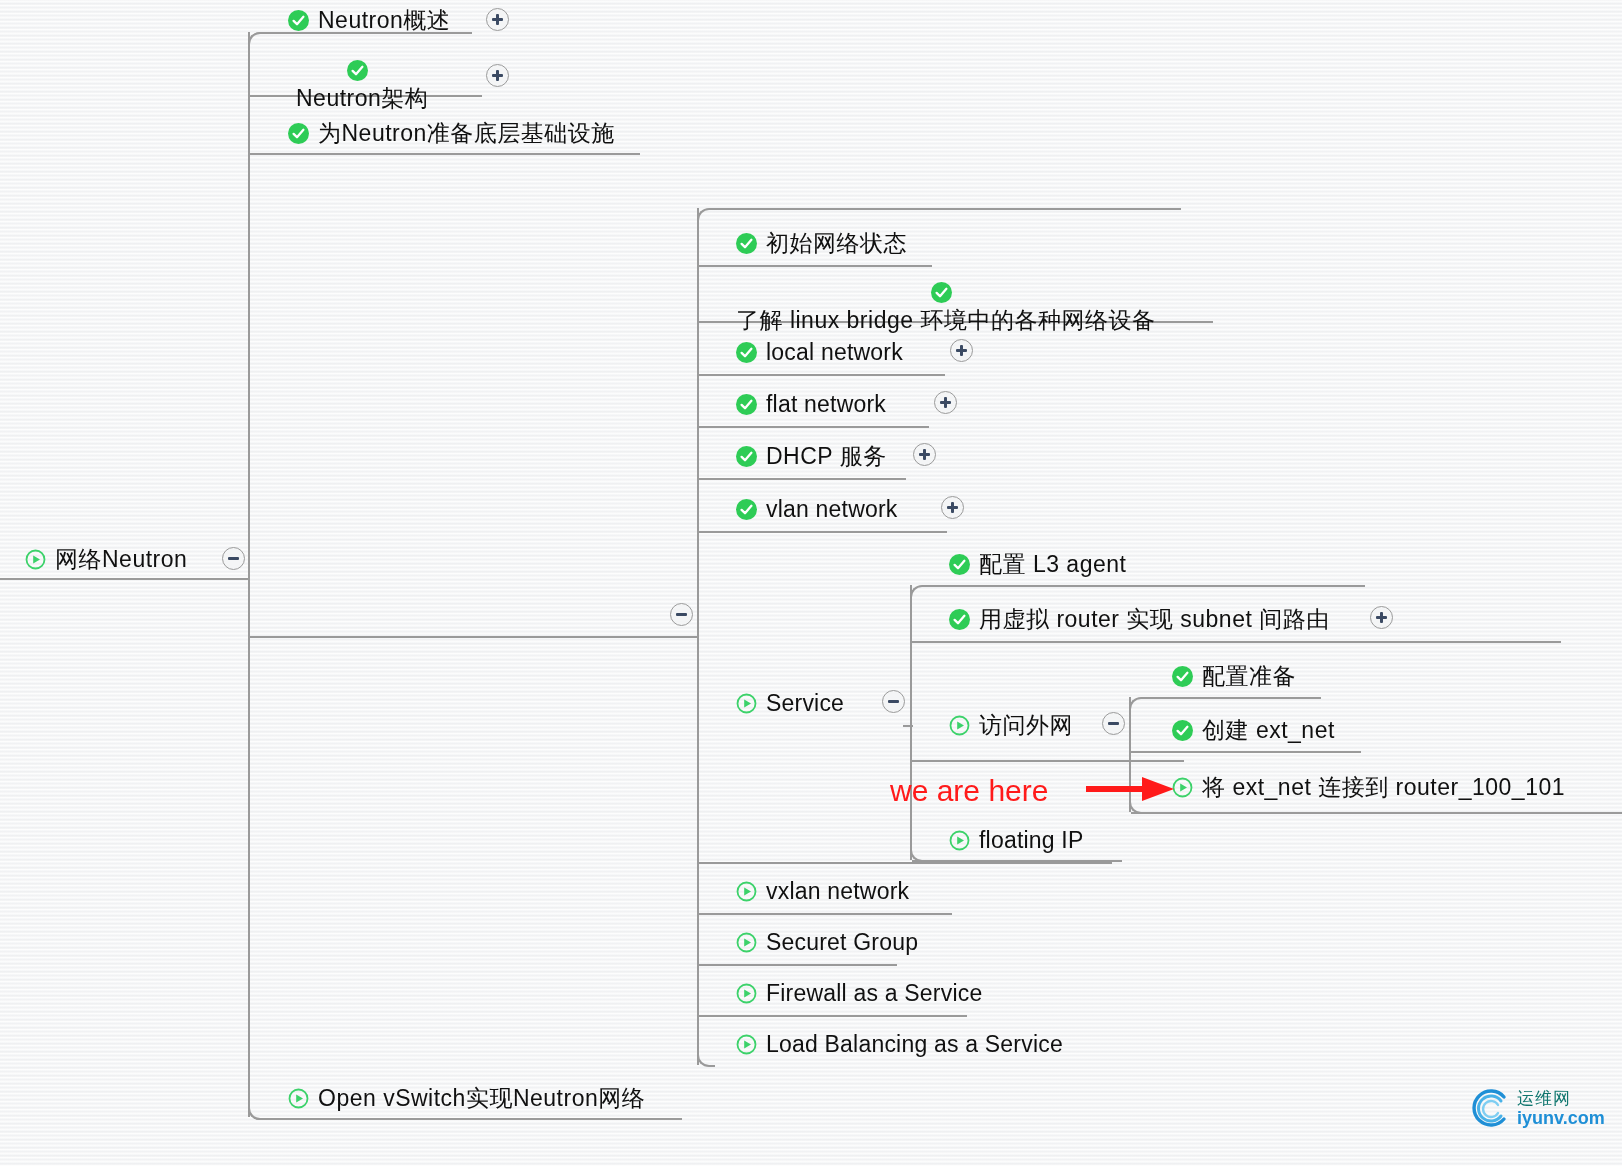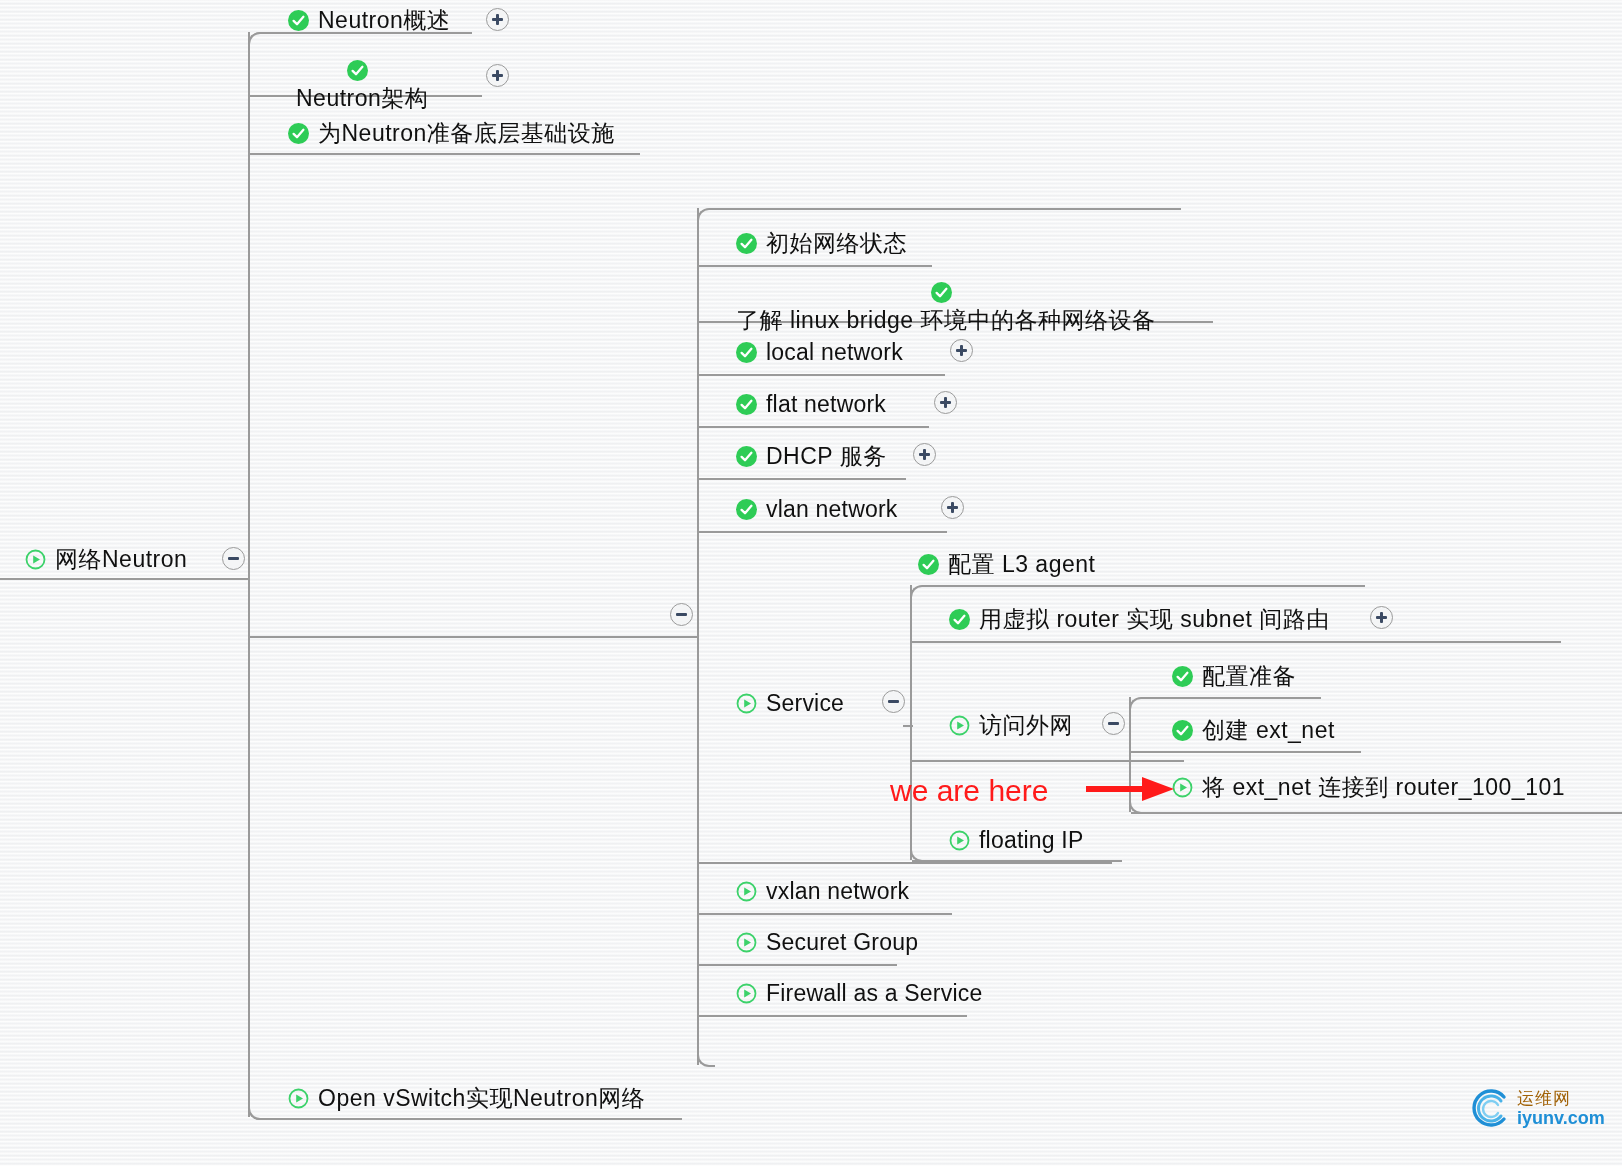--- a/index.html
+++ b/index.html
@@ -126,21 +126,21 @@
     display: flex;
     align-items: center;
   }
   #watermark .wm-text {
     display: flex;
     flex-direction: column;
     margin-left: 3px;
     line-height: 1.0;
   }
   #watermark .wm-cn {
-    color: #a16207;
+    color: #0f766e;
     font-size: 17px;
     letter-spacing: 1px;
   }
   #watermark .wm-en {
     color: #1f8fd6;
     font-size: 18px;
     font-weight: bold;
     letter-spacing: 0px;
     margin-top: 2px;
   }
@@ -380,22 +380,31 @@
   <div class="node" style="left:736px; top:976px;">
     <span class="icon">
       <svg viewBox="0 0 21 21">
           <circle cx="10.5" cy="10.5" r="9" fill="none" stroke="#3cd26a" stroke-width="1.8"></circle>
           <path d="M8.2 6.4 L15 10.5 L8.2 14.6 Z" fill="#3cd26a"></path>
         </svg>
     </span>
     <span class="node-label">Firewall as a Service</span>
   </div>
 
-
-  <div class="node" style="left:918px; top:547px;justify-content:center;">
+  <div class="node" style="left:736px; top:1027px;">
+    <span class="icon">
+      <svg viewBox="0 0 21 21">
+          <circle cx="10.5" cy="10.5" r="9" fill="none" stroke="#3cd26a" stroke-width="1.8"></circle>
+          <path d="M8.2 6.4 L15 10.5 L8.2 14.6 Z" fill="#3cd26a"></path>
+        </svg>
+    </span>
+    <span class="node-label">Load Balancing as a Service</span>
+  </div>
+
+  <div class="node" style="left:949px; top:547px;justify-content:center;">
     <span class="icon">
       <svg viewBox="0 0 21 21">
           <circle cx="10.5" cy="10.5" r="10.5" fill="#2ecc56"></circle>
           <path d="M5.6 10.9 L9 14.2 L15.4 6.8" fill="none" stroke="#fff" stroke-width="2.3" stroke-linecap="round" stroke-linejoin="round"></path>
         </svg>
     </span>
     <span class="node-label zh">配置 L3 agent</span>
   </div>
 
   <div class="node" style="left:949px; top:602px;">

